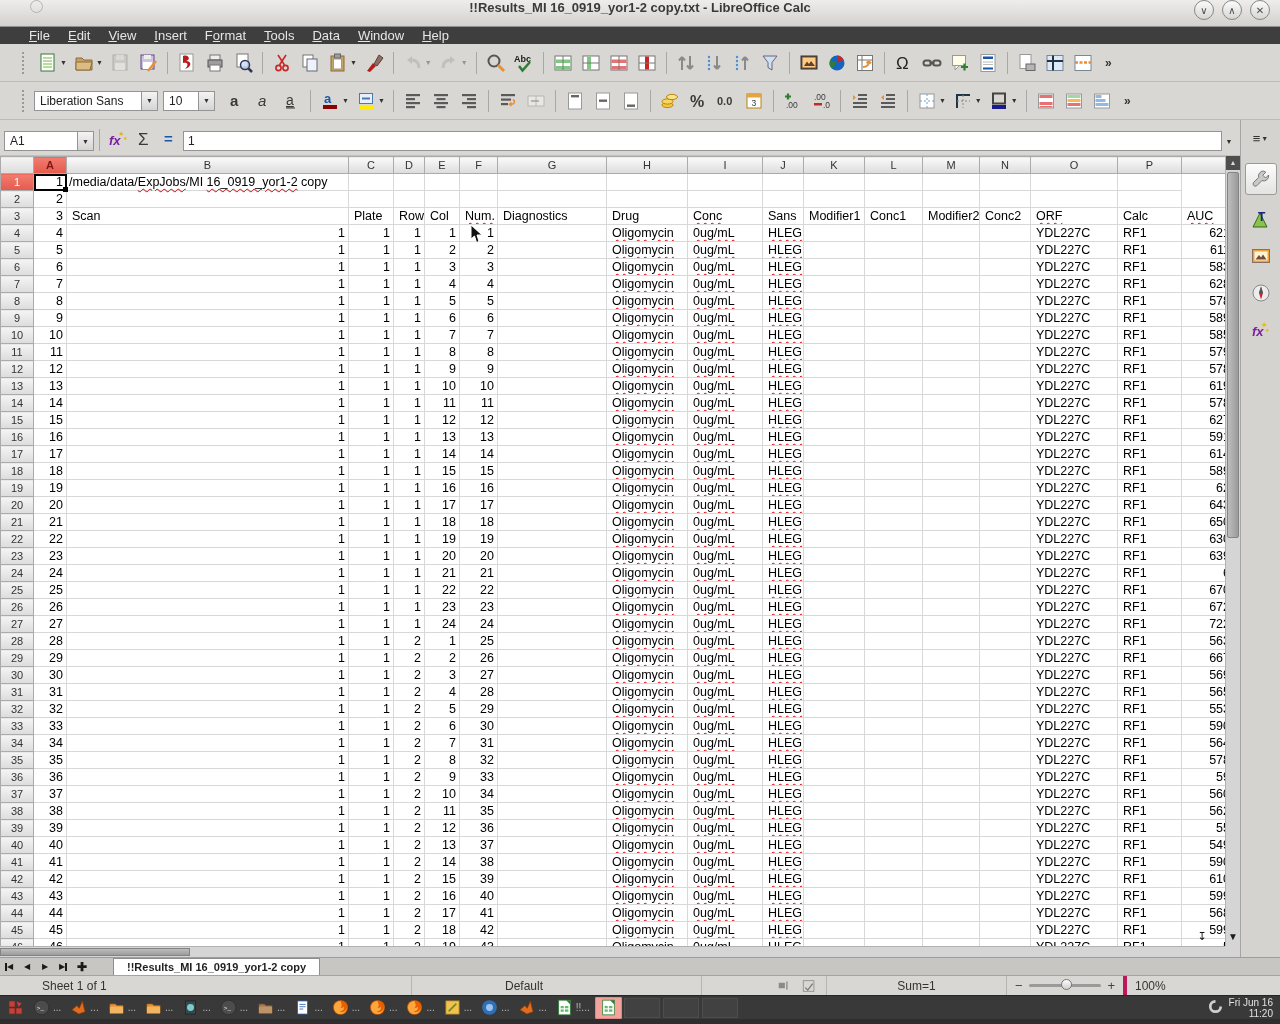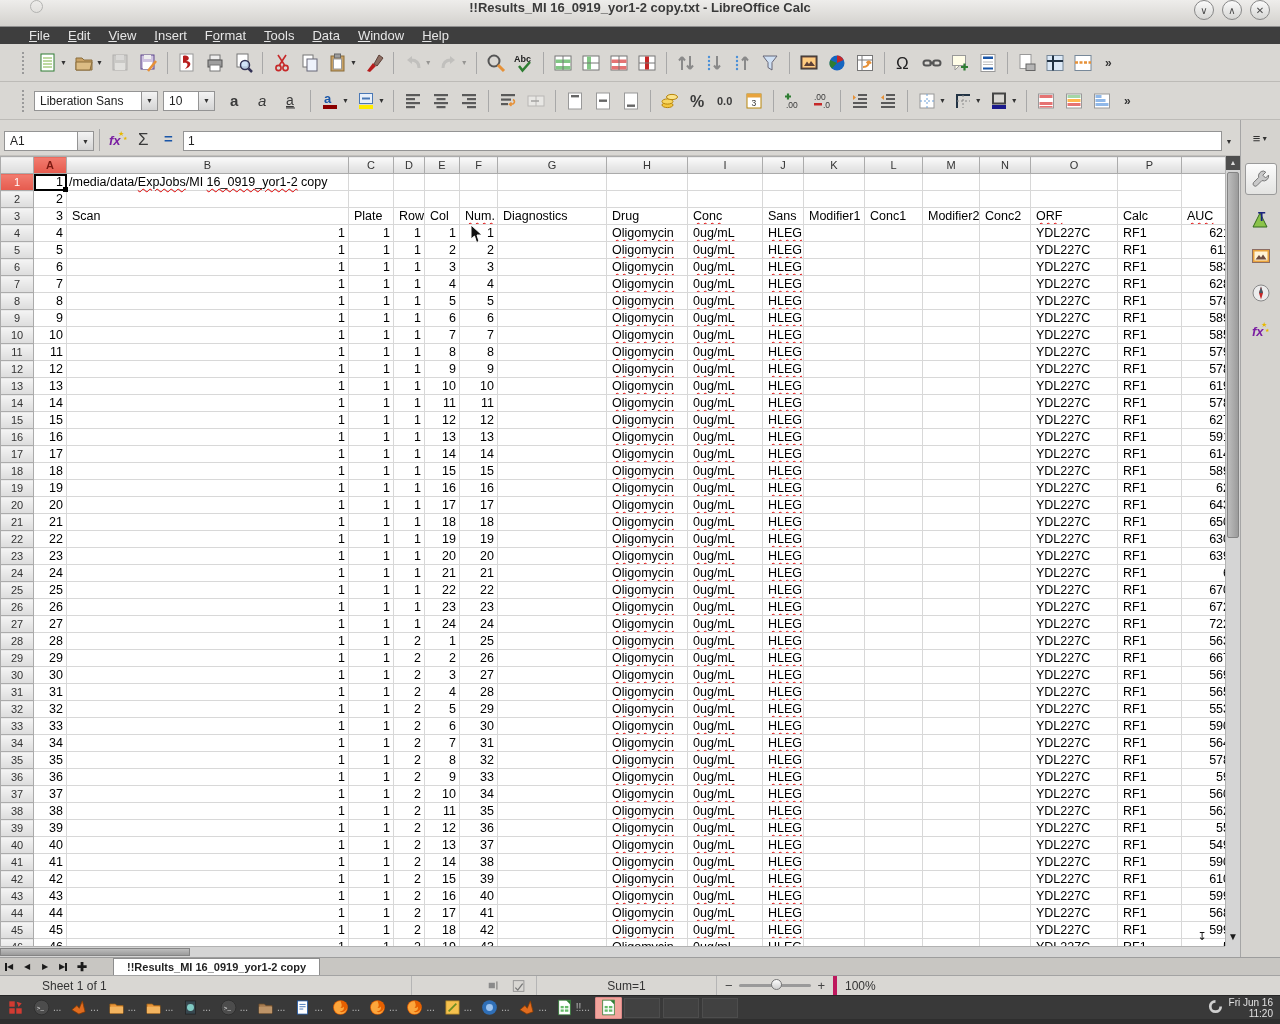--- a/index.html
+++ b/index.html
@@ -1741,20 +1741,23 @@
     <span class="tnav">◀</span>
     <span class="tnav">▶</span>
     <span class="tnav">▶<i class="bar"></i></span>
     <span class="addsheet">✚</span>
     <span class="tab">!!Results_MI 16_0919_yor1-2 copy</span>
   </div>
   <div class="statusbar">
     <div class="stseg" style="width:412px">
       <span style="margin-left:34px">Sheet 1 of 1</span>
     </div>
+    <div class="stseg" style="width:290px">
+      <span style="margin-left:85px">Default</span>
+    </div>
     <div class="stseg" style="width:125px;justify-content:flex-end;gap:8px">
       <span class="st-icon" id="stins">
           <svg width="15" height="15" viewBox="0 0 22 22">
             <rect x="4" y="7" width="9" height="8" fill="#8a8a8a"></rect>
             <path d="M16 5 v12" stroke="#444"></path>
           </svg>
         </span>
       <span class="st-icon" id="stsig">
           <svg width="22" height="22" viewBox="0 0 22 22">
             <rect x="4" y="4.5" width="13" height="13" fill="none" stroke="#8a8a8a"></rect>

